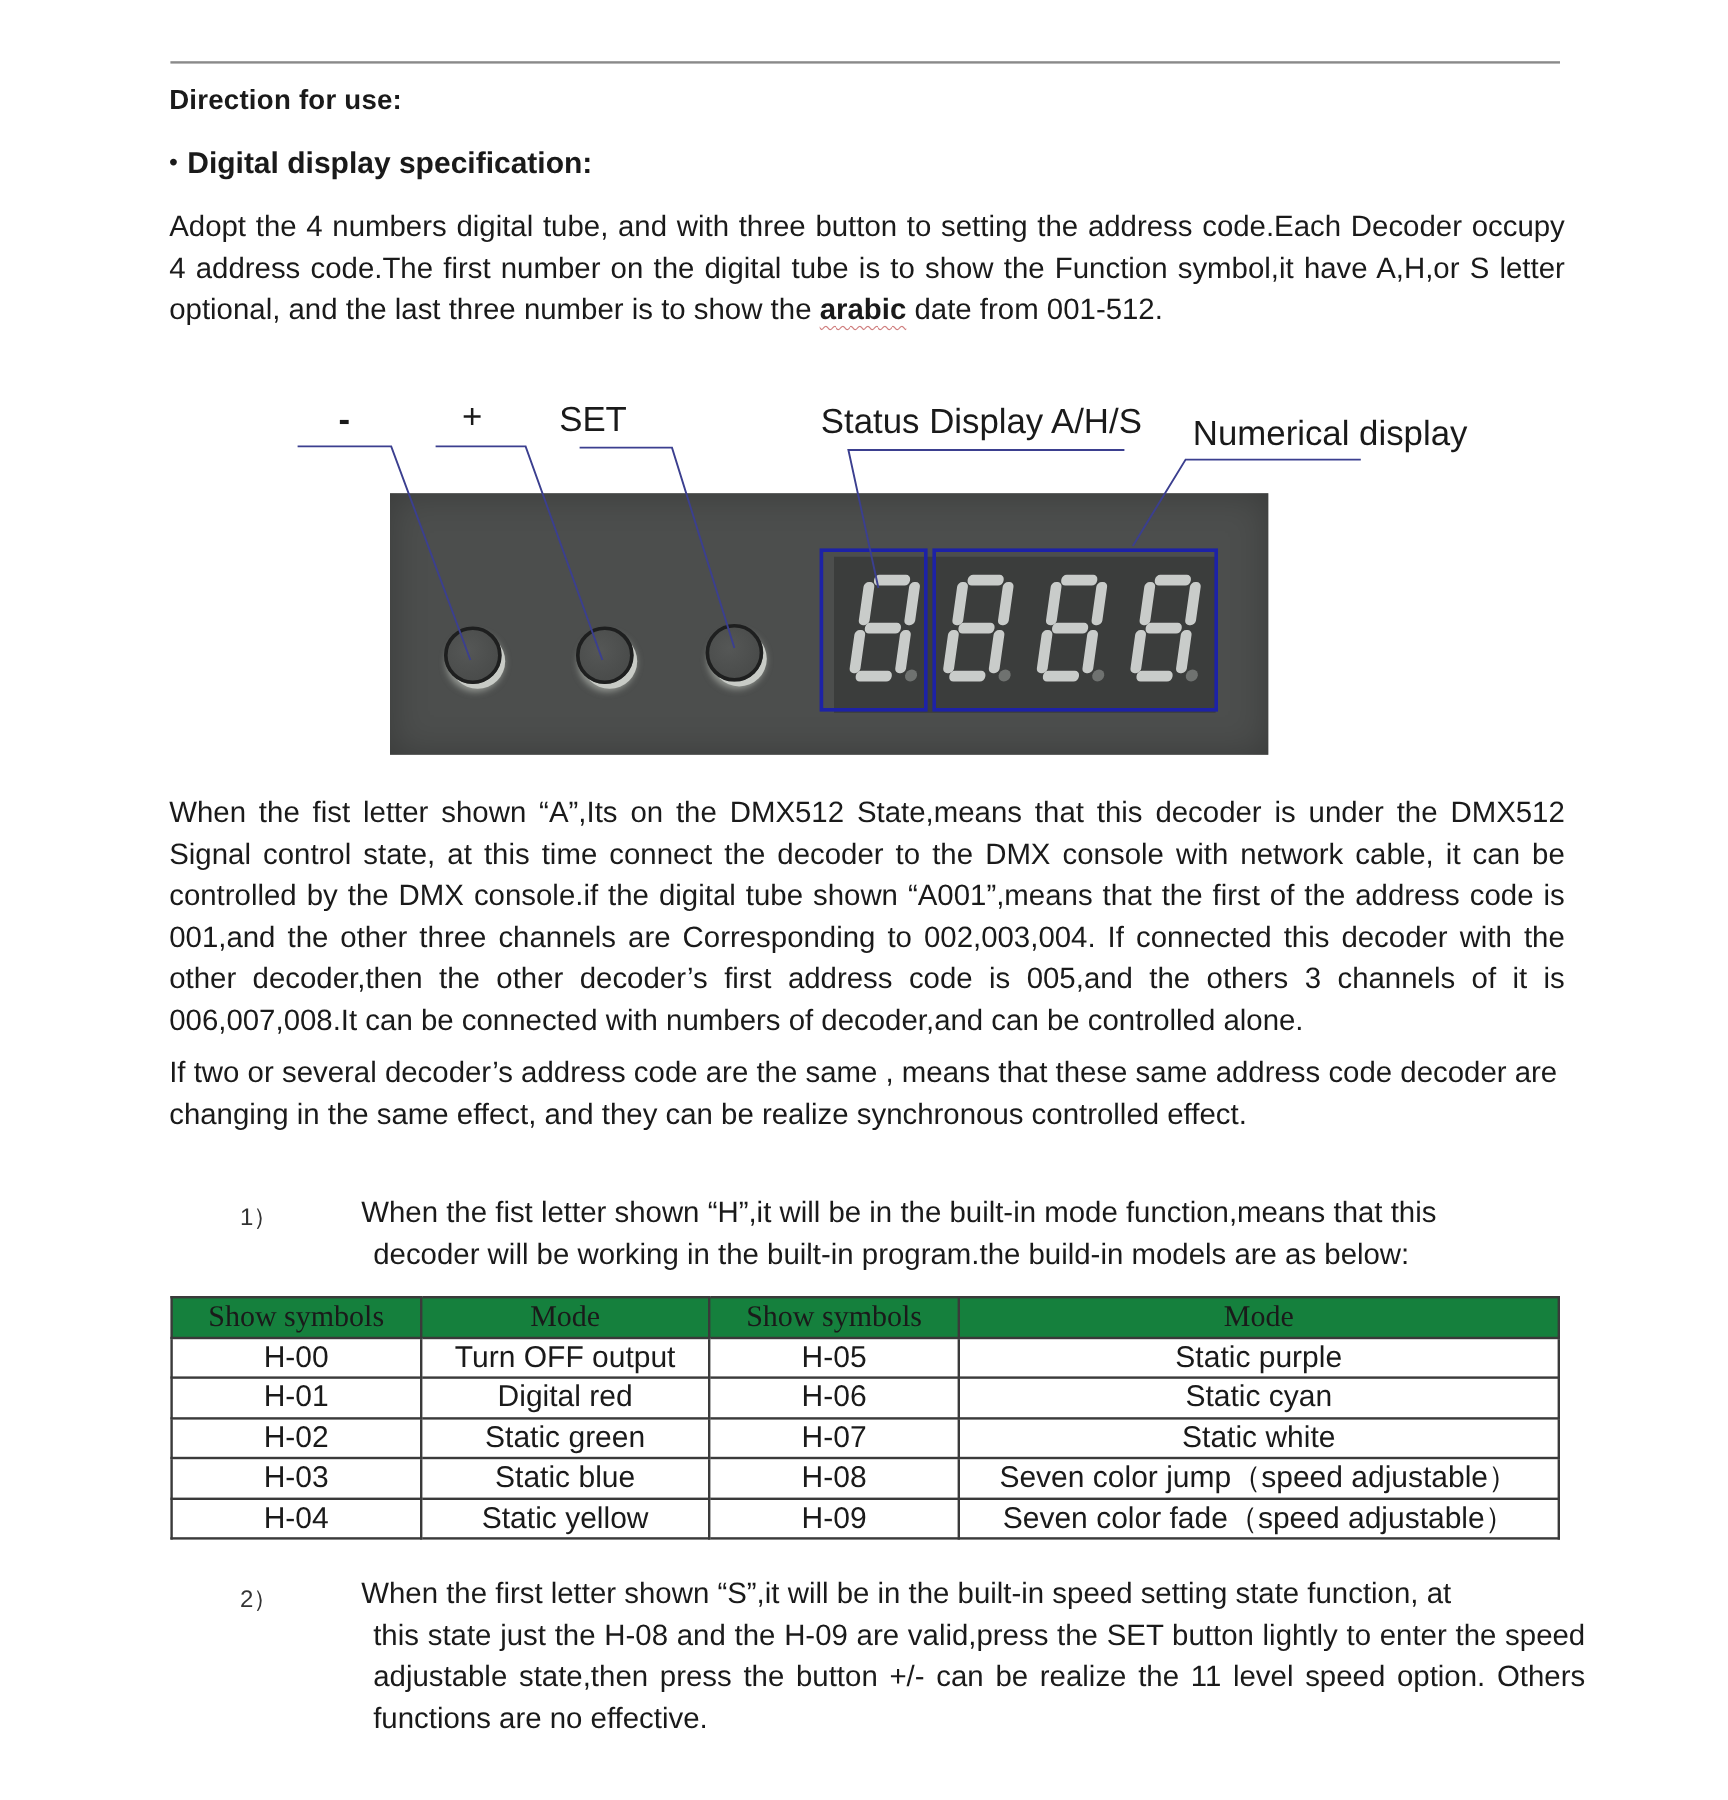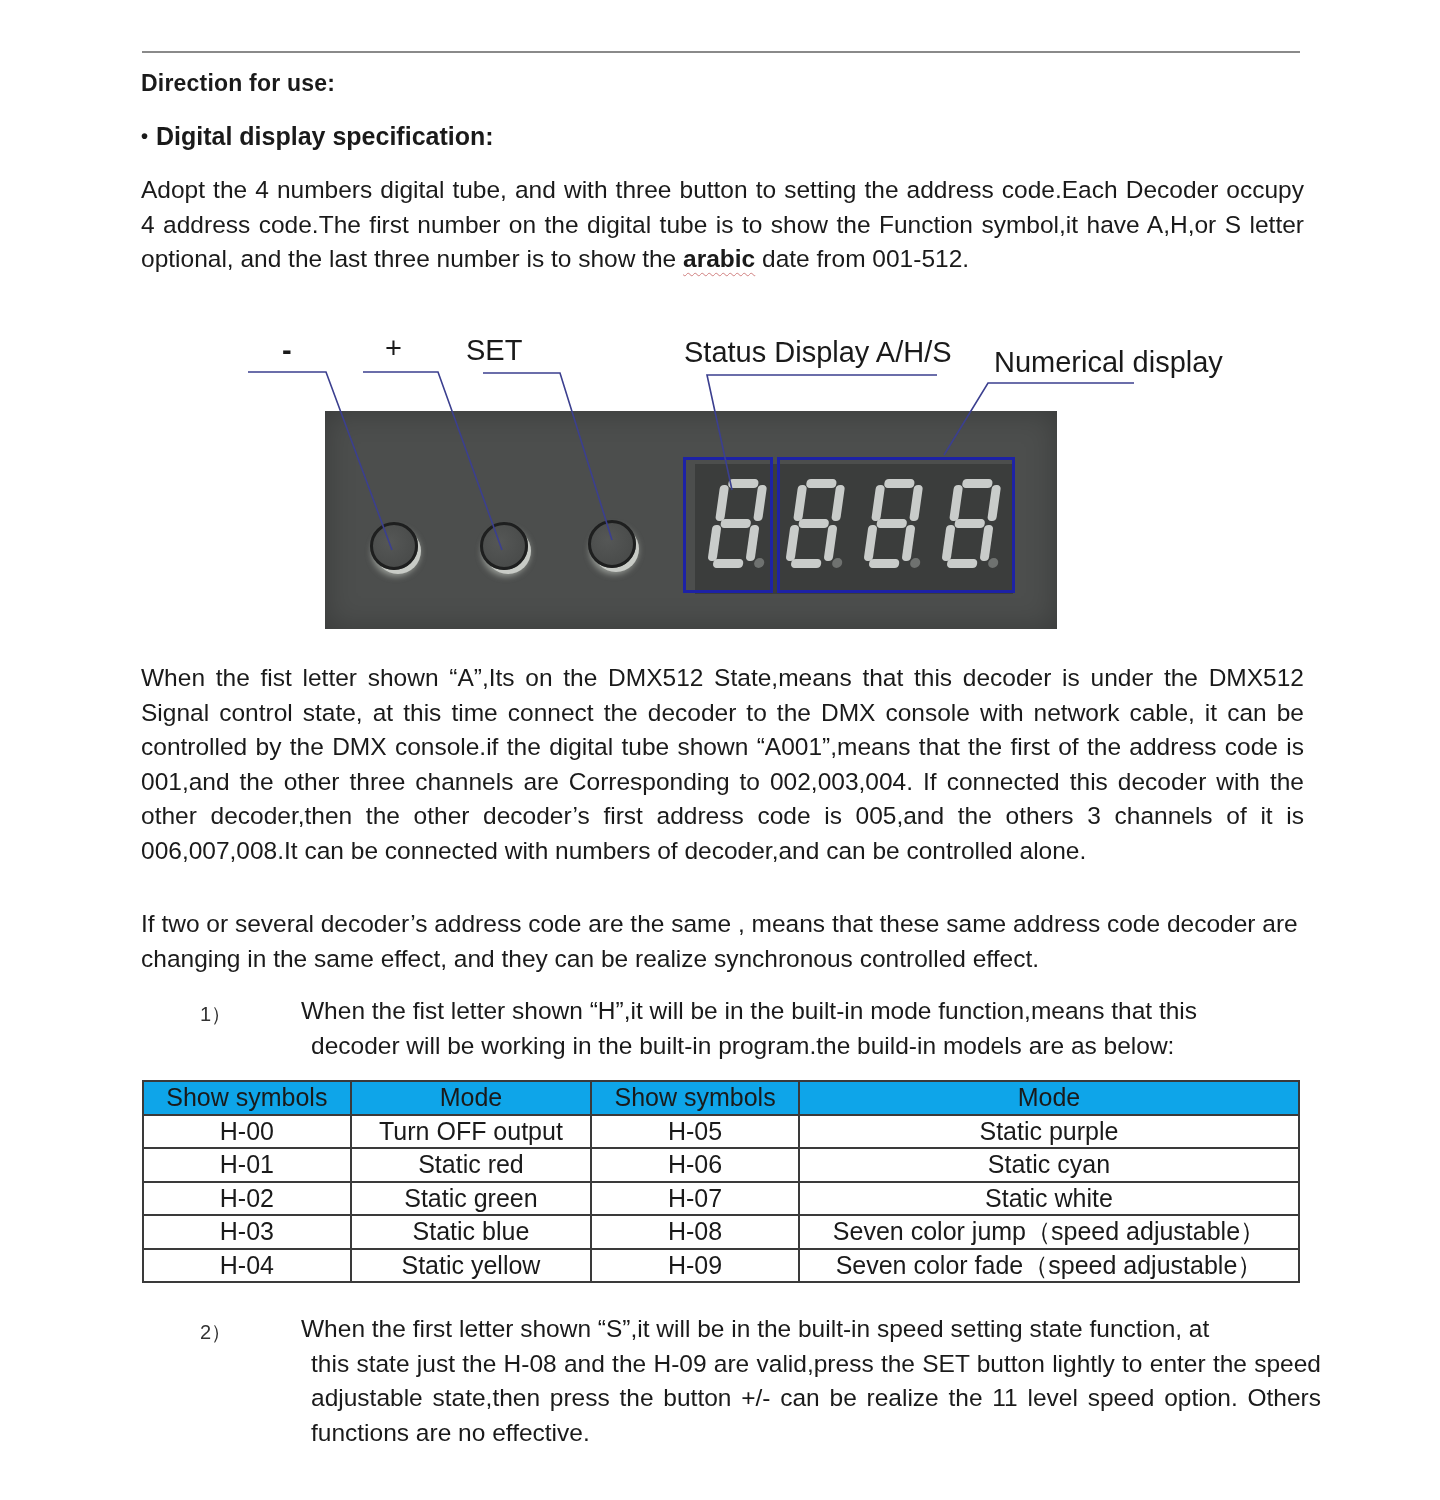--- a/index.html
+++ b/index.html
@@ -10,21 +10,21 @@
   .rule { position: absolute; left: 142px; top: 51px; width: 1158px; height: 2px; background: #8a8a8a; }
   .h1 { position: absolute; left: 141px; top: 70px; font-size: 23px; font-weight: bold; letter-spacing: 0.2px; }
   .h2 { position: absolute; left: 141px; top: 122px; font-size: 25px; font-weight: bold; }
   .h2 .bullet { font-size: 20px; margin-right: 8px; vertical-align: 2px; }
   .para {
     position: absolute; left: 141px; width: 1163px;
     font-size: 24.5px; line-height: 34.6px; text-align: justify; text-align-last: left;
   }
   .p1 { top: 173px; }
   .p2 { top: 661px; }
-  .p3 { top: 907px; text-align: left; }
+  .p3 { top: 878px; text-align: left; }
   .squiggle { text-decoration: underline wavy #d08080; text-decoration-thickness: 1px; text-underline-offset: 5px; font-weight: bold; }
   .num-item { position: absolute; left: 200px; font-size: 20px; color: #333; }
   .item-text { position: absolute; left: 285px; width: 1020px; font-size: 24.5px; line-height: 34.5px; text-align: justify; text-align-last: left; margin-left: 16px; }
   .item-text .cont { display: block; padding-left: 10px; }
   .i1 { top: 994px; }
   .i2 { top: 1312px; }
 
   
   .diagram { position: absolute; left: 240px; top: 330px; width: 1040px; height: 310px; }
   .lbl { position: absolute; font-size: 29px; color: #1a1a1a; }
@@ -36,21 +36,21 @@
   .bbox { position: absolute; border: 3px solid #1d22a6; box-sizing: border-box; }
   .seg-svg { position: absolute; left: 0; top: 0; }
   .leader { position: absolute; left: 0; top: 0; }
 
   
   table.modes { position: absolute; left: 142px; top: 1080px; width: 1158px; border-collapse: collapse; }
   table.modes th, table.modes td {
     border: 2px solid #3a3a3a; font-size: 25px; font-weight: normal; text-align: center;
     height: 31.5px; padding: 0; line-height: 31px; color: #1a1a1a;
   }
-  table.modes th { background: #0ea5e9; }
+  table.modes th { background: #15803d; font-family: Liberation Serif, serif; }
   col.c1 { width: 208px; } col.c2 { width: 241px; } col.c3 { width: 208px; } col.c4 { width: 501px; }
 </style>
 </head>
 <body>
 
 <div class="rule"></div>
 
 <div class="h1">Direction for use:</div>
 
 <div class="h2">
@@ -156,21 +156,21 @@
   </thead>
   <tbody>
     <tr>
       <td>H-00</td>
       <td>Turn OFF output</td>
       <td>H-05</td>
       <td>Static purple</td>
     </tr>
     <tr>
       <td>H-01</td>
-      <td>Static red</td>
+      <td>Digital red</td>
       <td>H-06</td>
       <td>Static cyan</td>
     </tr>
     <tr>
       <td>H-02</td>
       <td>Static green</td>
       <td>H-07</td>
       <td>Static white</td>
     </tr>
     <tr>

